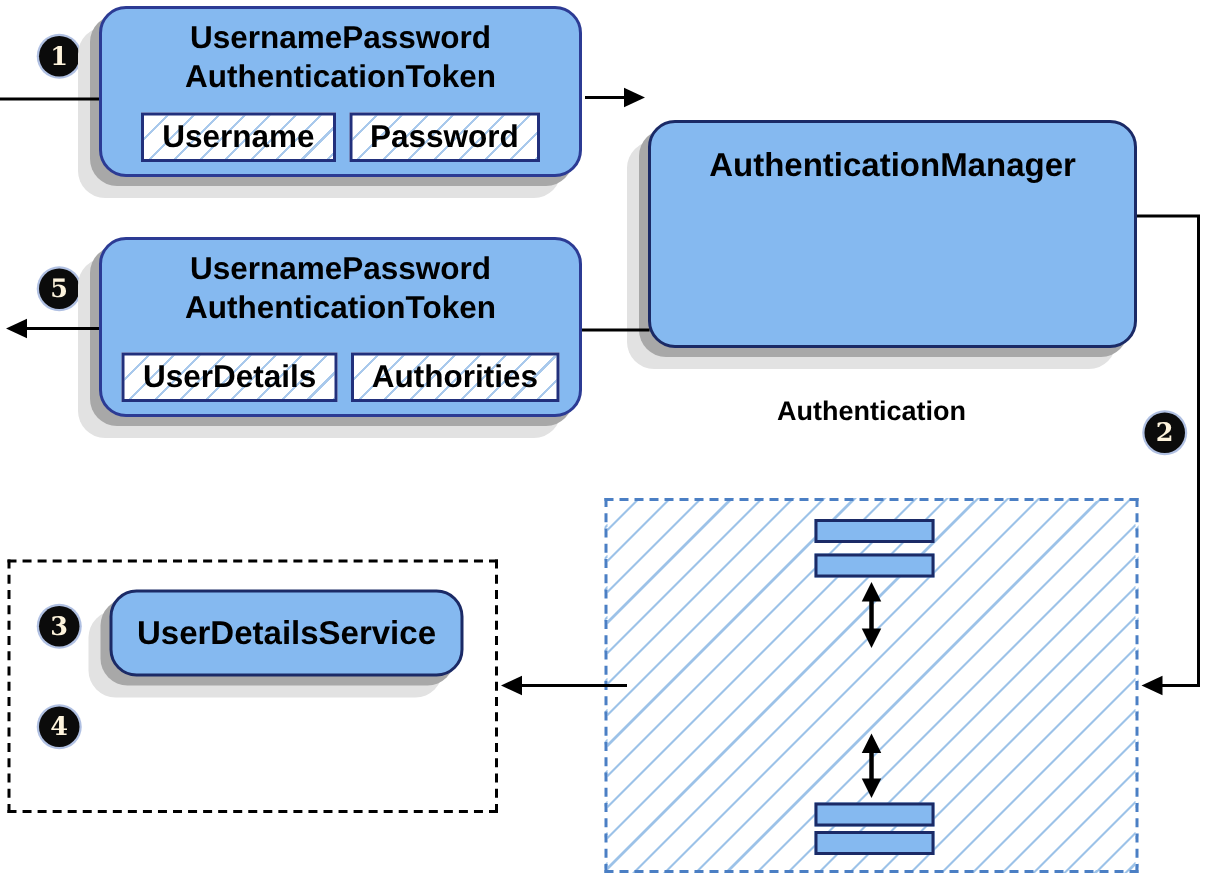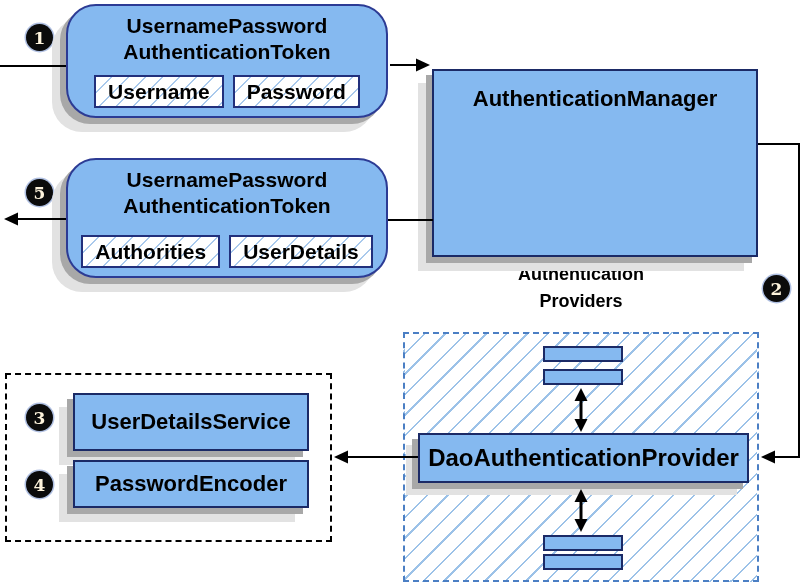--- a/index.html
+++ b/index.html
@@ -68,72 +68,69 @@
   }
   
   .badge{
     position:absolute;width:27px;height:27px;border-radius:50%;background:#0b0b0b;
     color:#fdf3dc;display:flex;align-items:center;justify-content:center;
     font-family:"DejaVu Serif",serif;font-weight:bold;font-size:17px;
     box-shadow:0 0 0 1.5px rgba(80,115,190,.45);
   }
   
   .overlay{position:absolute;left:0;top:0;z-index:10;pointer-events:none;}
-  .boxlayer{z-index:2;}
+  .boxlayer{z-index:2;border-radius:18px;}
 </style>
 </head>
 <body>
 
 <div class="canvas">
 
   <div class="providers-container hatch-lg"></div>
 
   <div class="providers-label">
     <div>Authentication</div>
-    <div>Providers</div>
   </div>
 
   <div class="bar" style="top:346px"></div>
   <div class="bar" style="top:369px"></div>
   <div class="bar" style="top:535px"></div>
   <div class="bar" style="top:554px"></div>
 
   <div class="bluebox rounded shadow token boxlayer" style="left:66px;top:4px;width:322px;height:114px;">
     <div class="token-title">
       <div>UsernamePassword</div>
       <div>AuthenticationToken</div>
     </div>
     <div class="fields">
       <div class="field hatch-sm">Username</div>
       <div class="field hatch-sm">Password</div>
     </div>
   </div>
 
-  <div class="bluebox shadow boxlayer" style="left:432px;top:69px;width:326px;height:188px;">
+  <div class="bluebox shadow boxlayer" style="left:432px;top:80px;width:326px;height:152px;">
     <div class="manager-title">AuthenticationManager</div>
   </div>
 
   <div class="bluebox rounded shadow token boxlayer" style="left:66px;top:158px;width:322px;height:120px;">
     <div class="token-title">
       <div>UsernamePassword</div>
       <div>AuthenticationToken</div>
     </div>
     <div class="fields">
+      <div class="field hatch-sm">UserDetails</div>
       <div class="field hatch-sm">Authorities</div>
-      <div class="field hatch-sm">UserDetails</div>
     </div>
   </div>
 
-  <div class="bluebox dao boxlayer" style="left:418px;top:433px;width:331px;height:50px;">DaoAuthenticationProvider</div>
 
   <div class="dotted-box"></div>
 
   <div class="bluebox shadow service boxlayer" style="left:73px;top:393px;width:236px;height:58px;">UserDetailsService</div>
 
-  <div class="bluebox shadow service boxlayer" style="left:73px;top:460px;width:236px;height:48px;">PasswordEncoder</div>
 
   <div class="badge" style="left:26px;top:24px;">1</div>
   <div class="badge" style="left:763px;top:275px;">2</div>
   <div class="badge" style="left:26px;top:404px;">3</div>
   <div class="badge" style="left:26px;top:471px;">4</div>
   <div class="badge" style="left:26px;top:179px;">5</div>
 
   <svg class="overlay" width="803" height="584" viewBox="0 0 803 584">
 
     <g>

